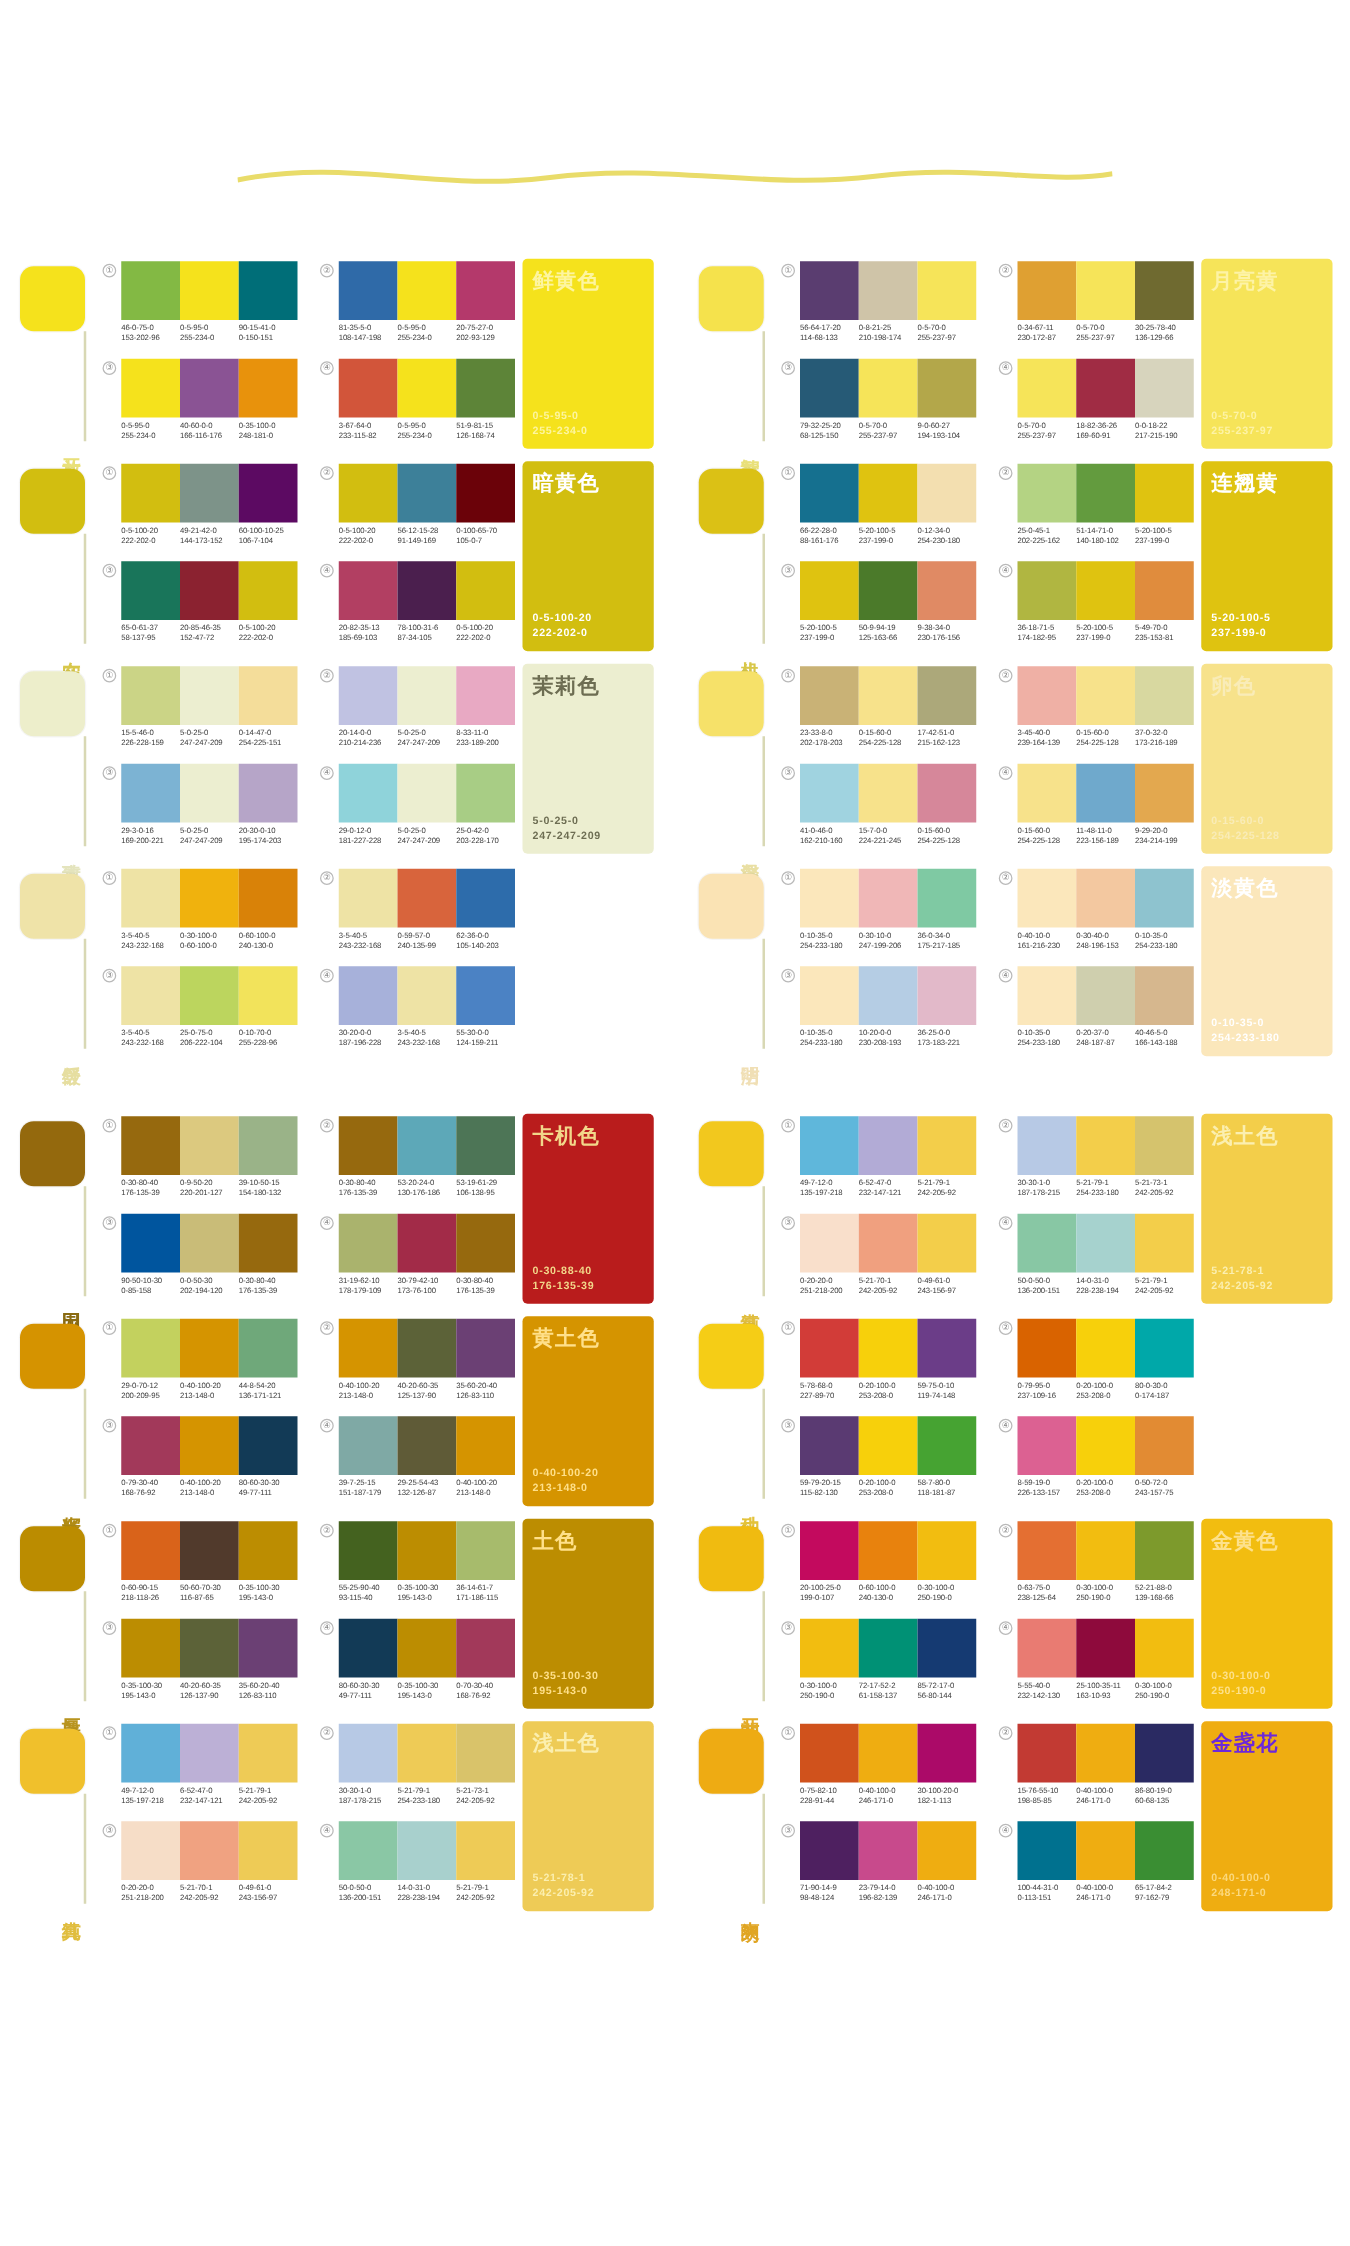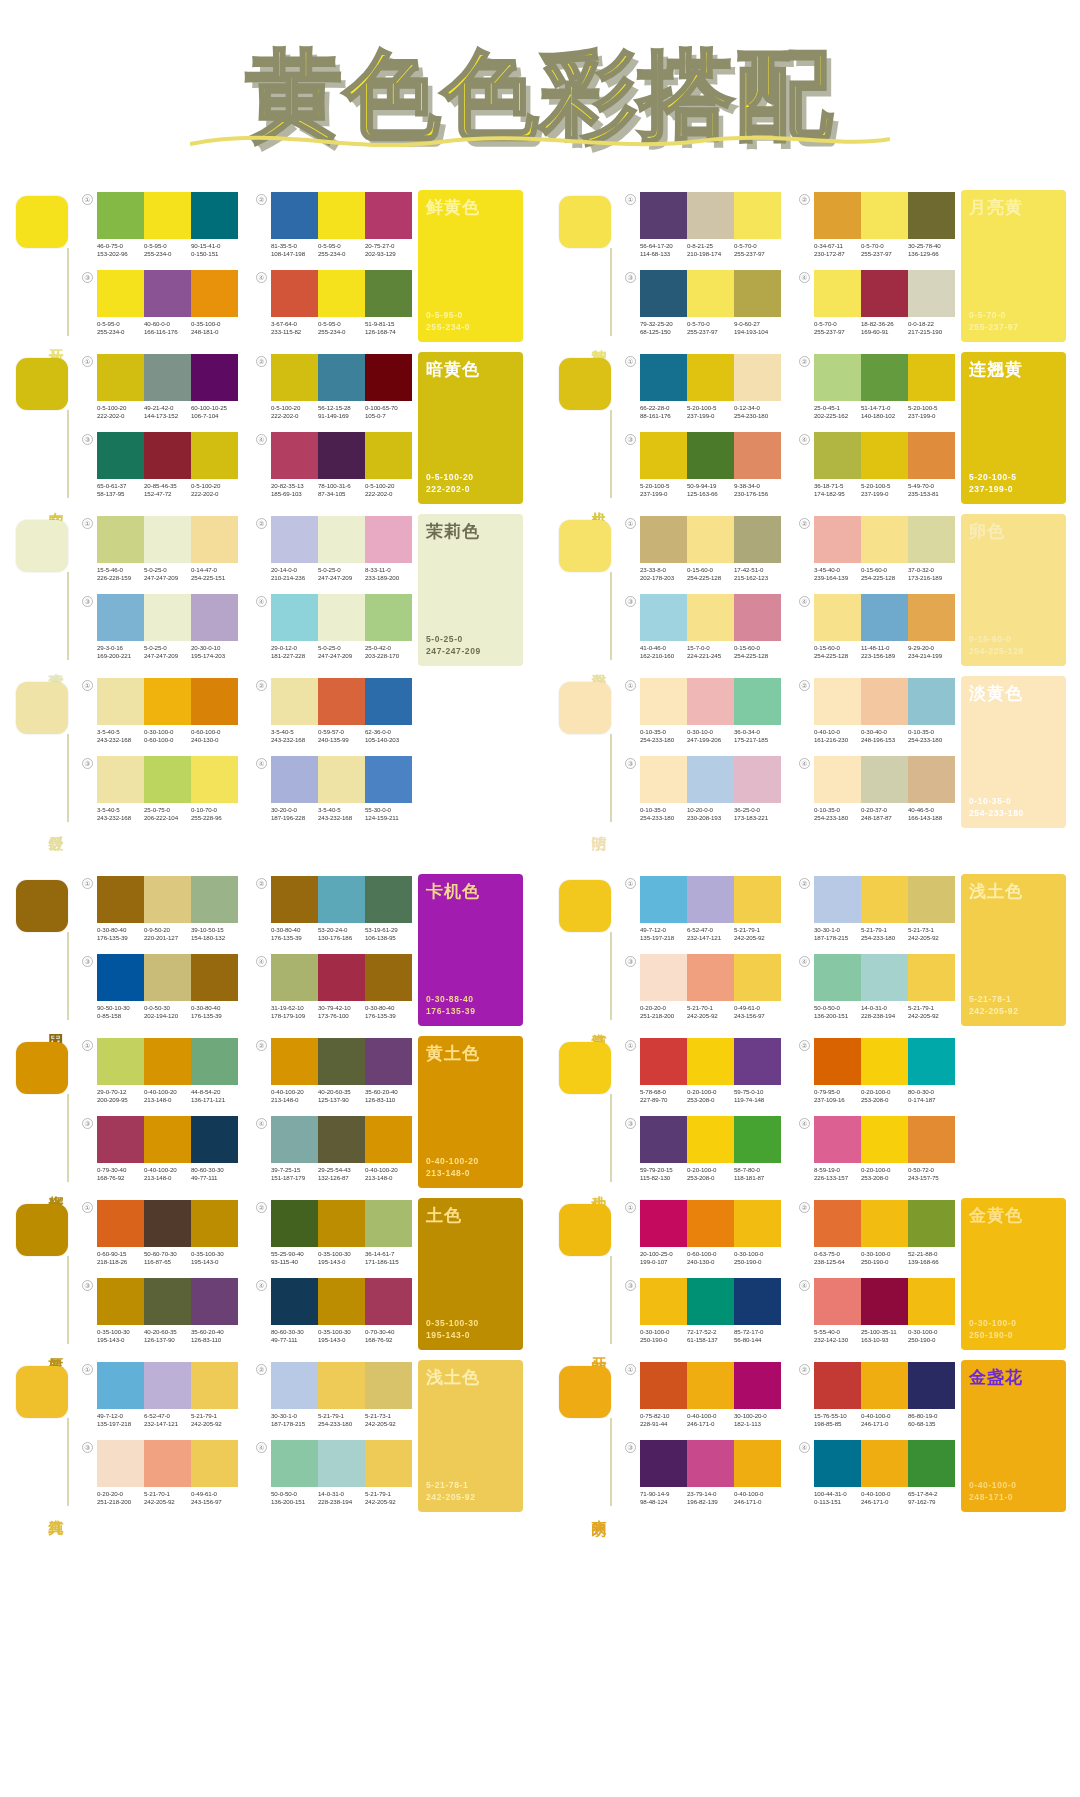--- a/index.html
+++ b/index.html
@@ -24,21 +24,21 @@
     line-height:1;
   }
   .title-wave{
     position:absolute; left:190px; right:190px; bottom:34px; height:30px;
   }
 
   
   .section{ padding:0 14px; }
   .section + .section{ margin-top:46px; }
   .grid2{
-    display:grid; grid-template-columns:1fr 1fr; column-gap:34px;
+    display:grid; grid-template-columns:1fr 1fr; column-gap:34px;margin-top:17px;
   }
   .col{ display:flex; flex-direction:column; gap:10px; }
 
   
   .prow{
     display:grid;
     grid-template-columns:62px 1fr 105px;
     column-gap:6px;
     height:152px;
     position:relative;
@@ -91,21 +91,20 @@
     display:flex; flex-direction:column; justify-content:space-between;
     height:100%;
   }
   .card-name{ font-size:17px; font-weight:bold; line-height:1.1; letter-spacing:1px; }
   .card-code{ font-size:8.5px; line-height:12px; font-weight:bold; letter-spacing:.6px; }
 </style>
 </head>
 <body>
 
 <div class="title-wrap">
-  <div class="title">黄色色彩搭配</div>
   <svg class="title-wave" viewBox="0 0 700 30" preserveAspectRatio="none">
     <path d="M0,18 C90,0 160,28 250,16 C340,4 420,26 510,15 C590,5 650,22 700,13" fill="none" stroke="#e9dc6a" stroke-width="4"></path>
   </svg>
 </div>
 
 <div id="sections-root">
     <div class="section">
       <div class="grid2">
         <div class="col">
           <div class="prow">
@@ -1102,21 +1101,21 @@
                       <b>173-76-100</b>
                     </div>
                     <div class="code">
                       <b>0-30-80-40</b>
                       <b>176-135-39</b>
                     </div>
                   </div>
                 </div>
               </div>
             </div>
-            <div class="card" style="background: #a21caf;">
+            <div class="card" style="background: #b91c1c;">
               <div class="card-name" style="color:#f2d78a">卡机色</div>
               <div>
                 <div class="card-code" style="color:#f2d78a">0-30-88-40</div>
                 <div class="card-code" style="color:#f2d78a">176-135-39</div>
               </div>
             </div>
           </div>
           <div class="prow">
             <div class="anchor">
               <div class="chip" style="background:#d59300"></div>

